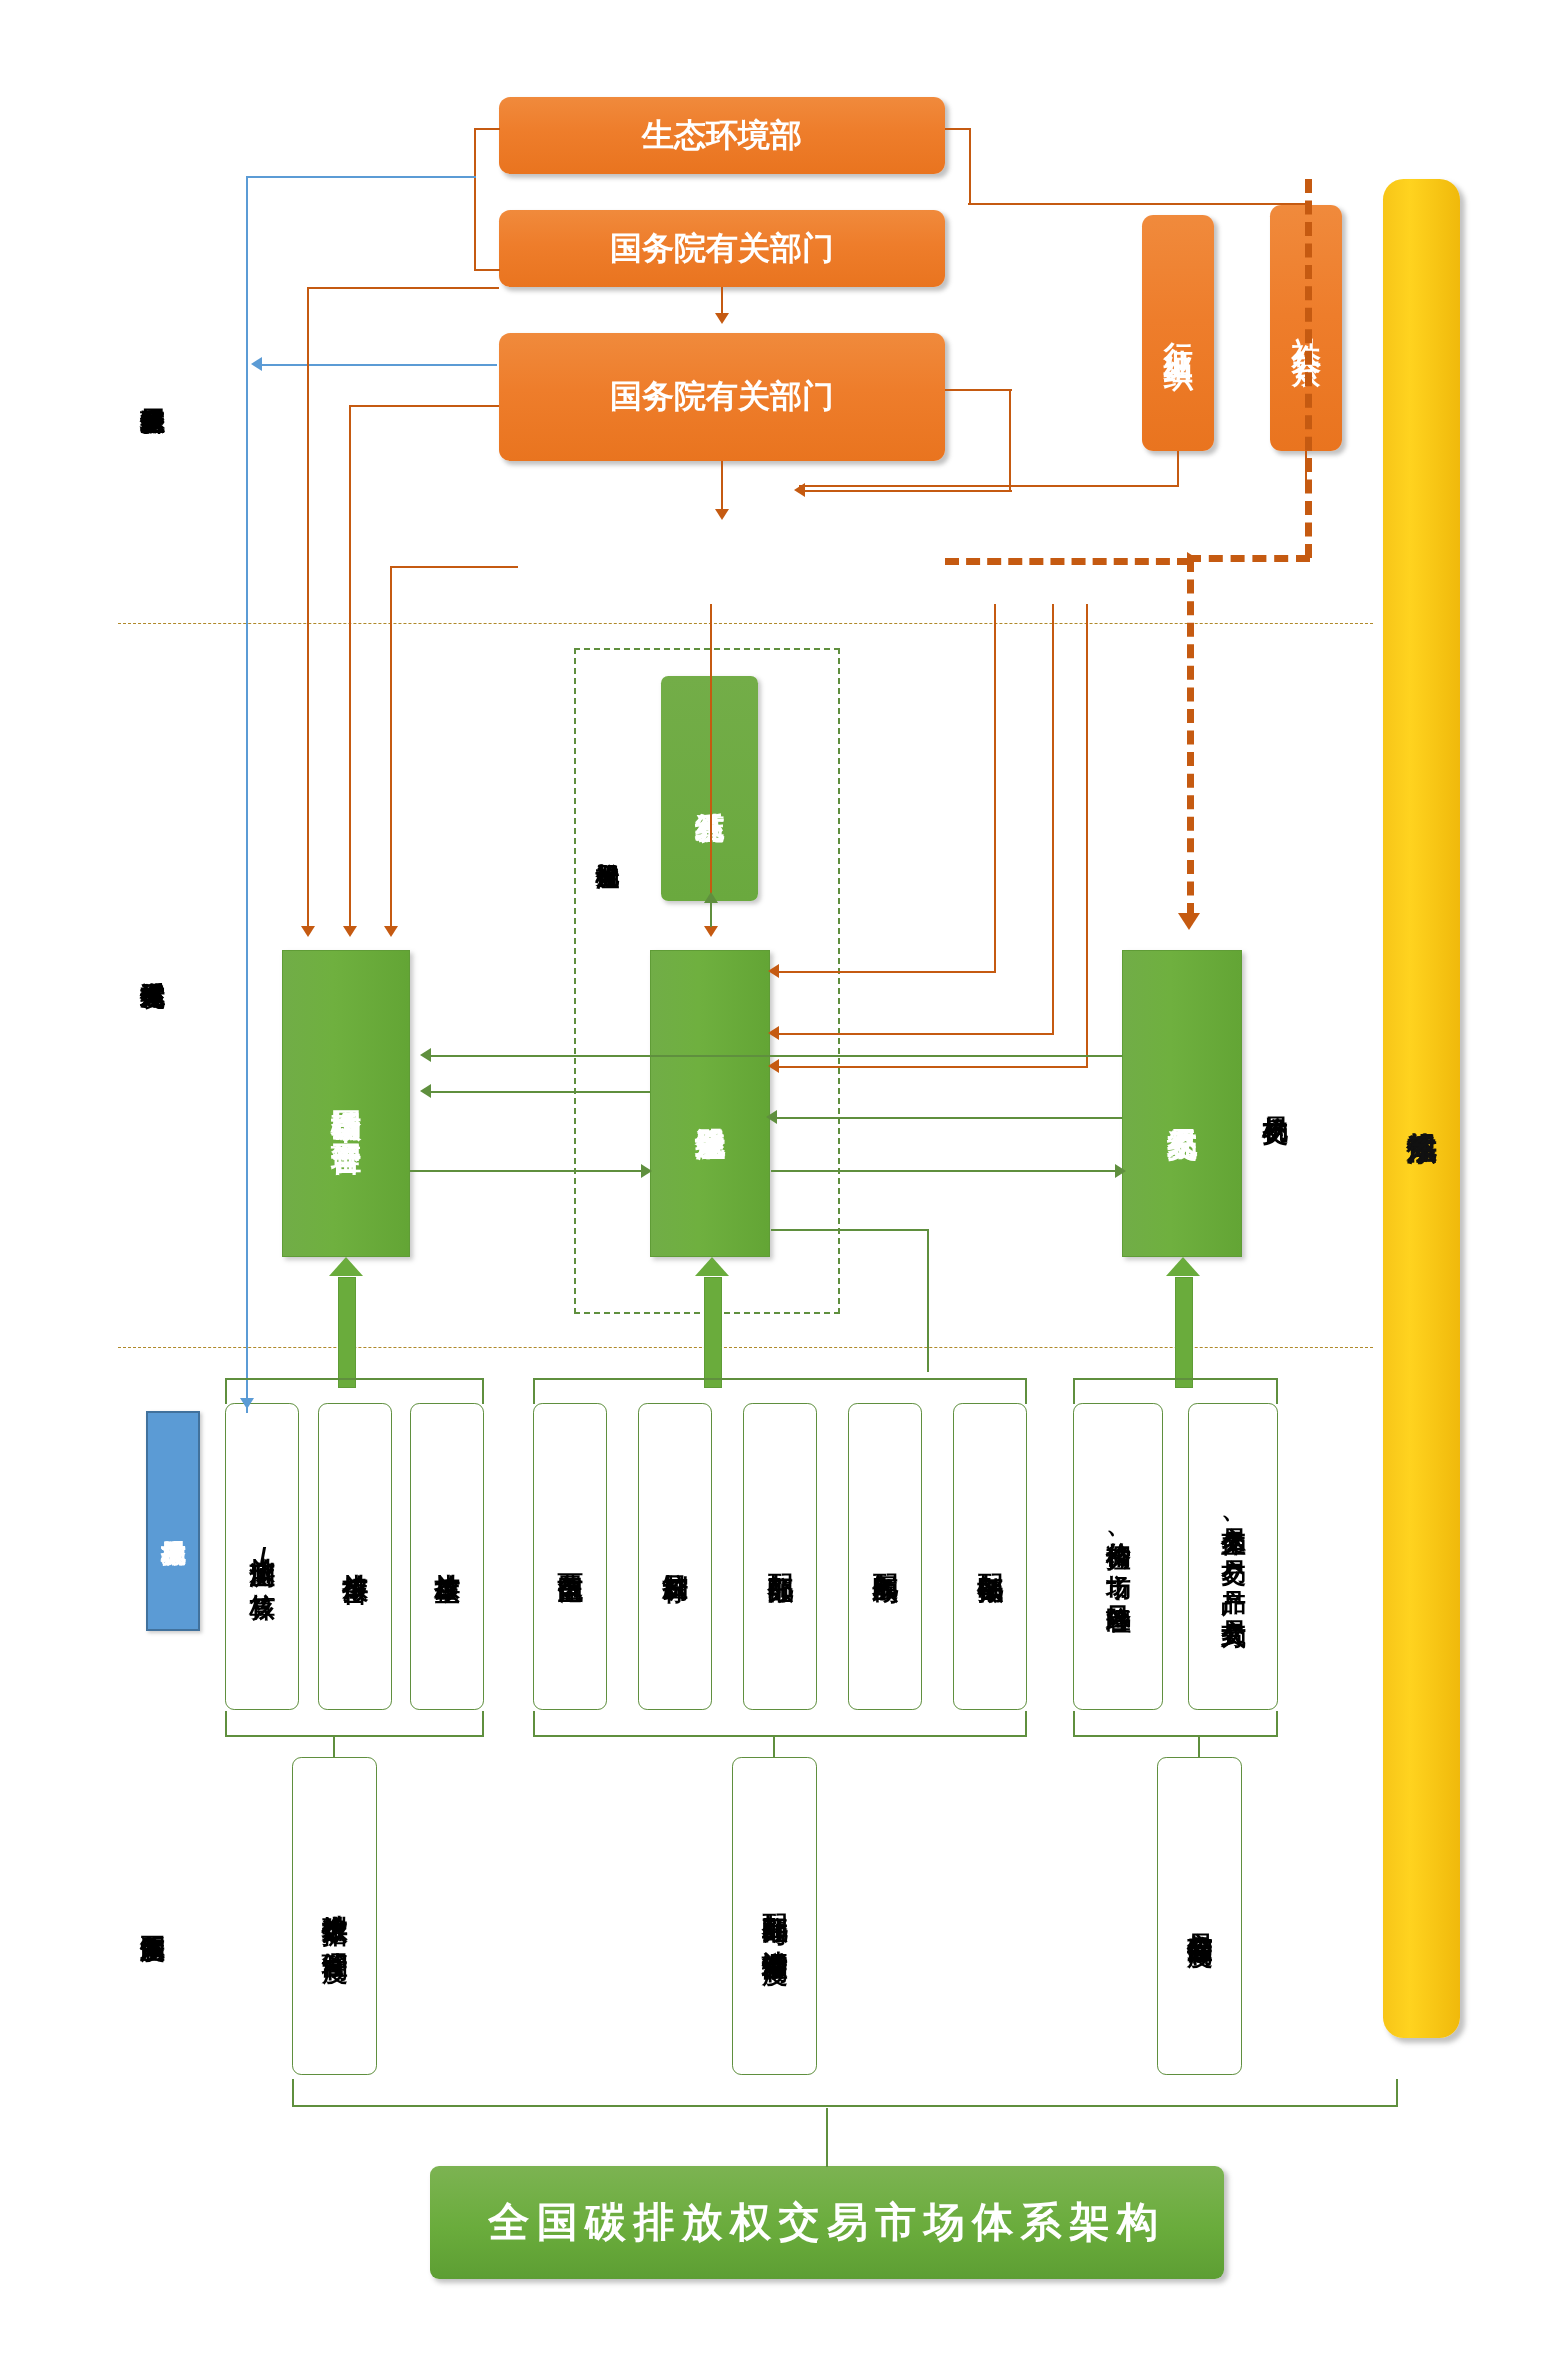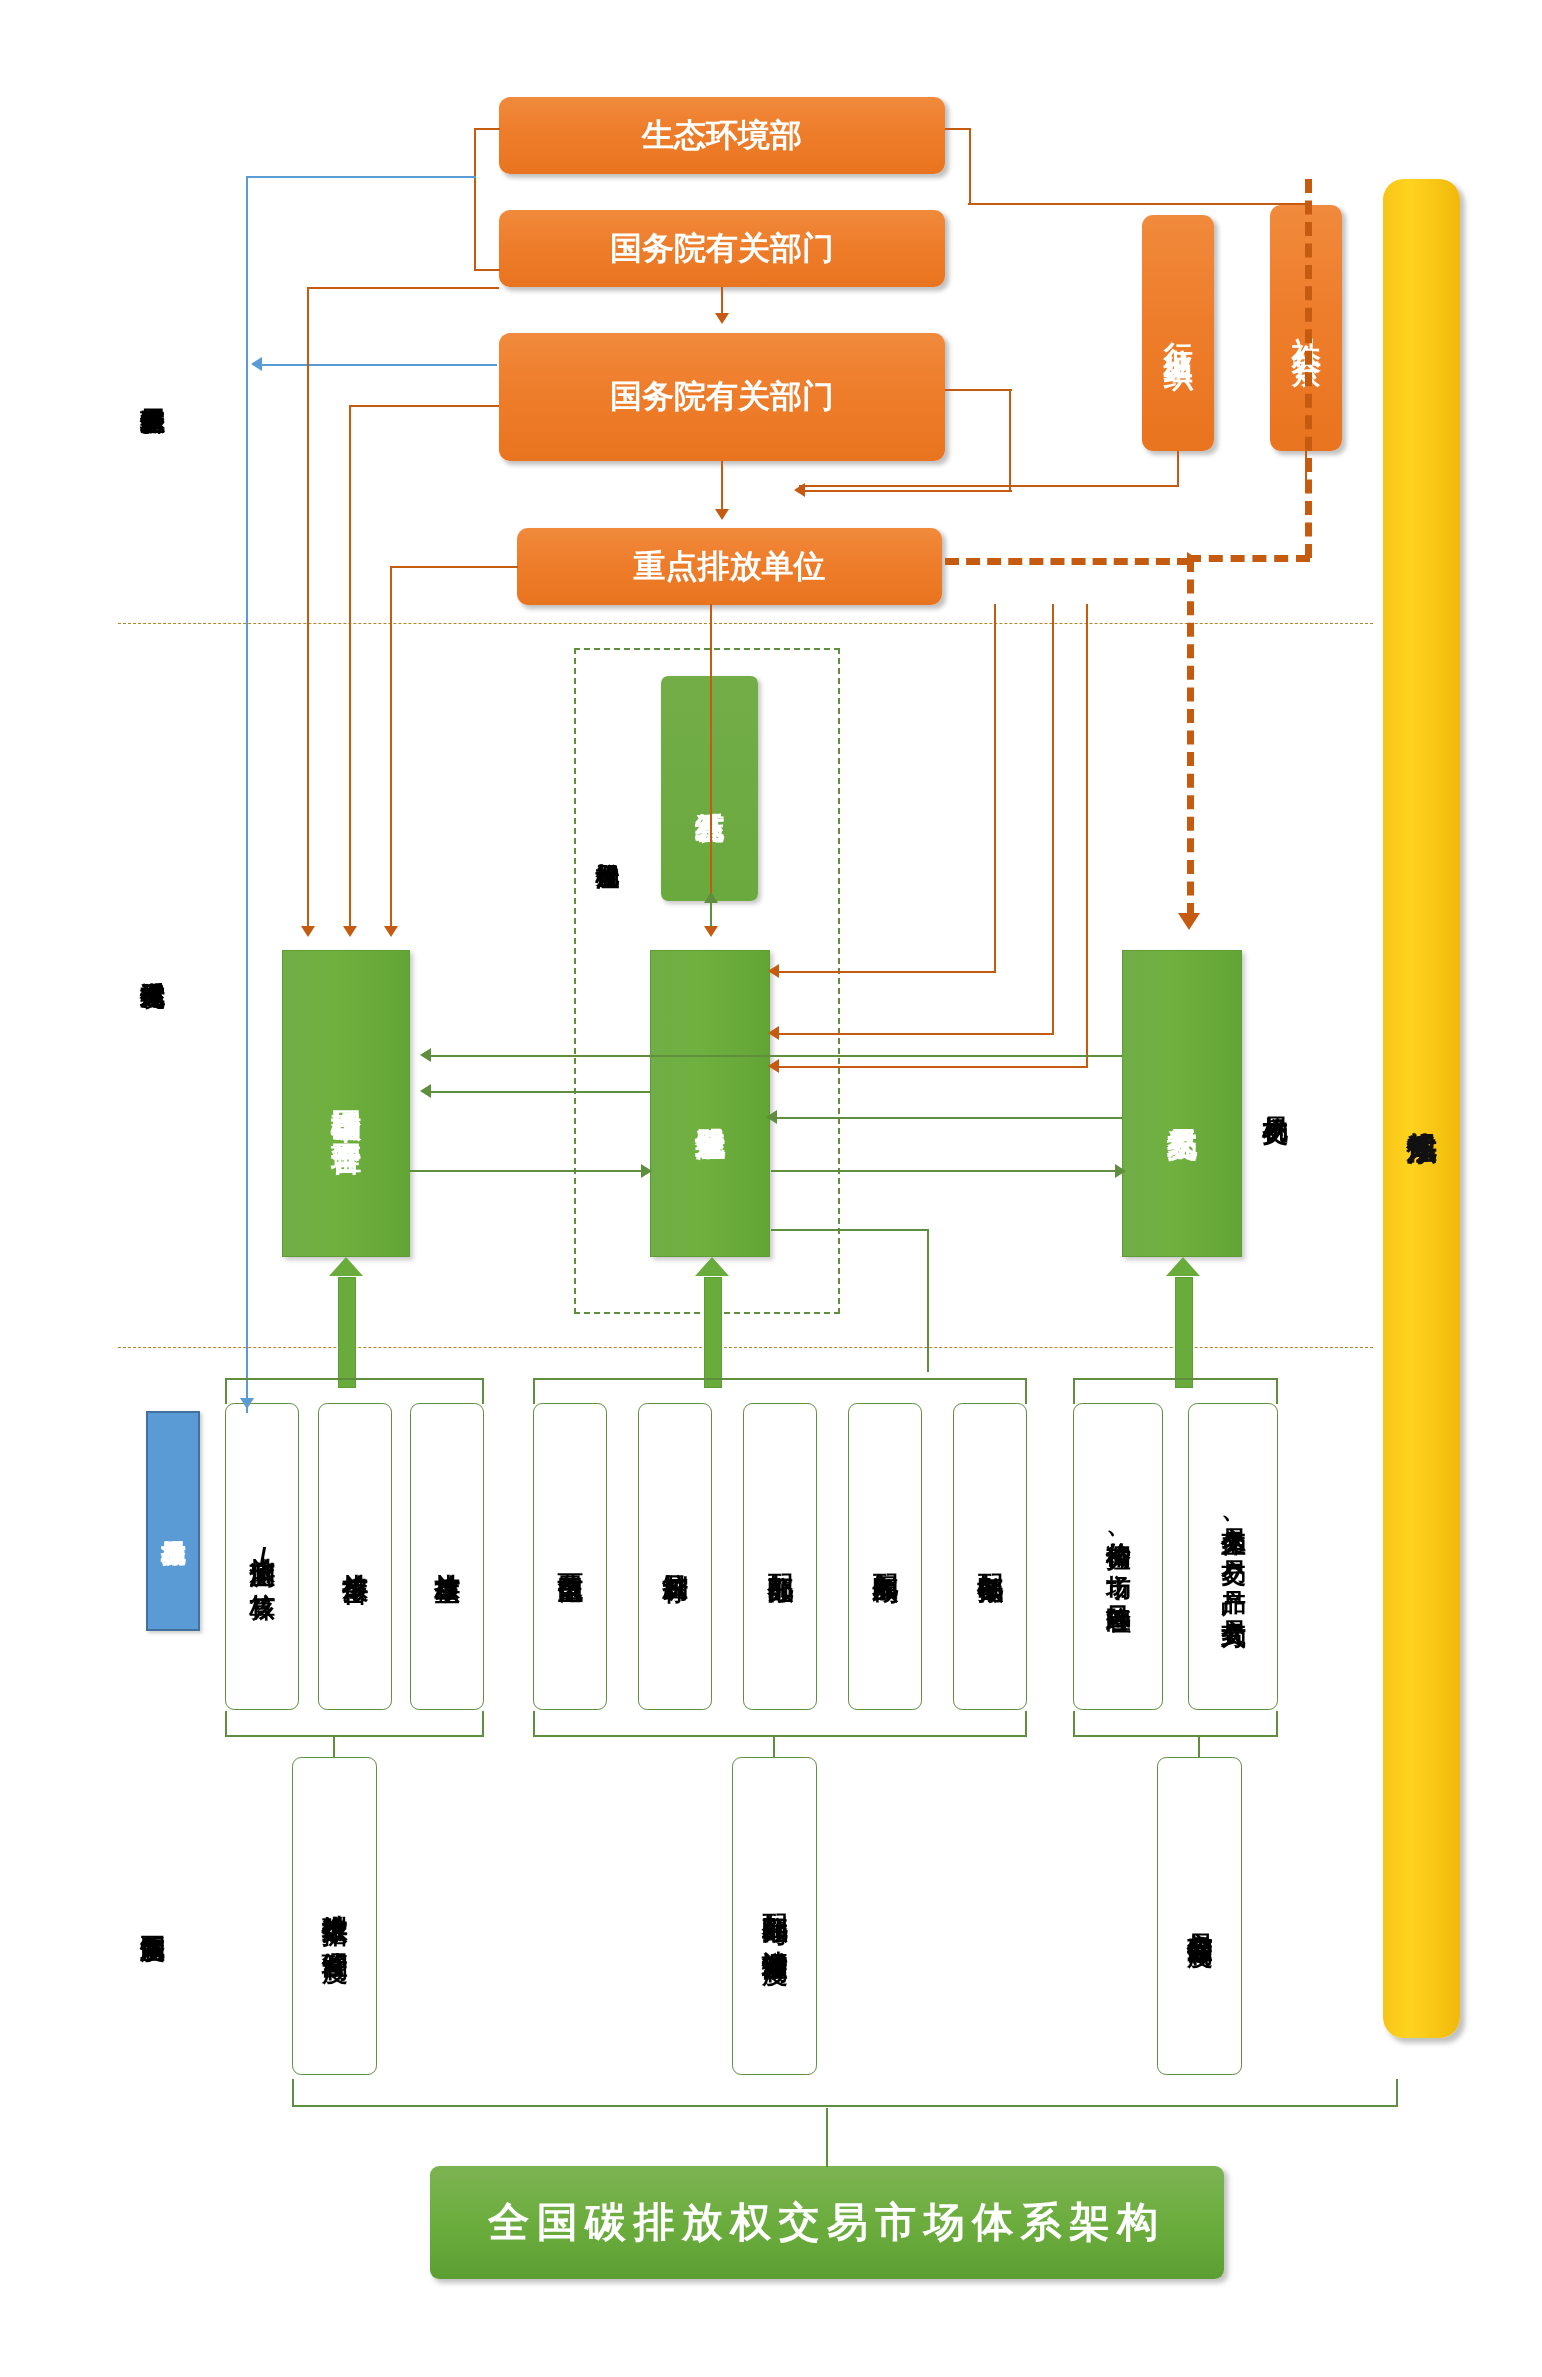--- a/index.html
+++ b/index.html
@@ -134,23 +134,20 @@
   </div>
 
   <div class="box orange ctr" style="left:499px;top:210px;width:446px;height:77px;font-size:32px;">
     <span>国务院有关部门</span>
   </div>
 
   <div class="box orange ctr" style="left:499px;top:333px;width:446px;height:128px;font-size:32px;">
     <span>国务院有关部门</span>
   </div>
 
-  <div class="box orange ctr" style="left:517px;top:528px;width:425px;height:77px;font-size:32px;">
-    <span>重点排放单位</span>
-  </div>
 
   <div class="box orange ctr" style="left:1142px;top:215px;width:72px;height:236px;font-size:29px;">
     <span class="vtxt">行业组织</span>
   </div>
 
   <div class="box orange ctr" style="left:1270px;top:205px;width:72px;height:246px;font-size:29px;">
     <span class="vtxt">社会公众</span>
   </div>
 
   <div class="dashframe" style="left:574px;top:648px;width:266px;height:666px;"></div>

